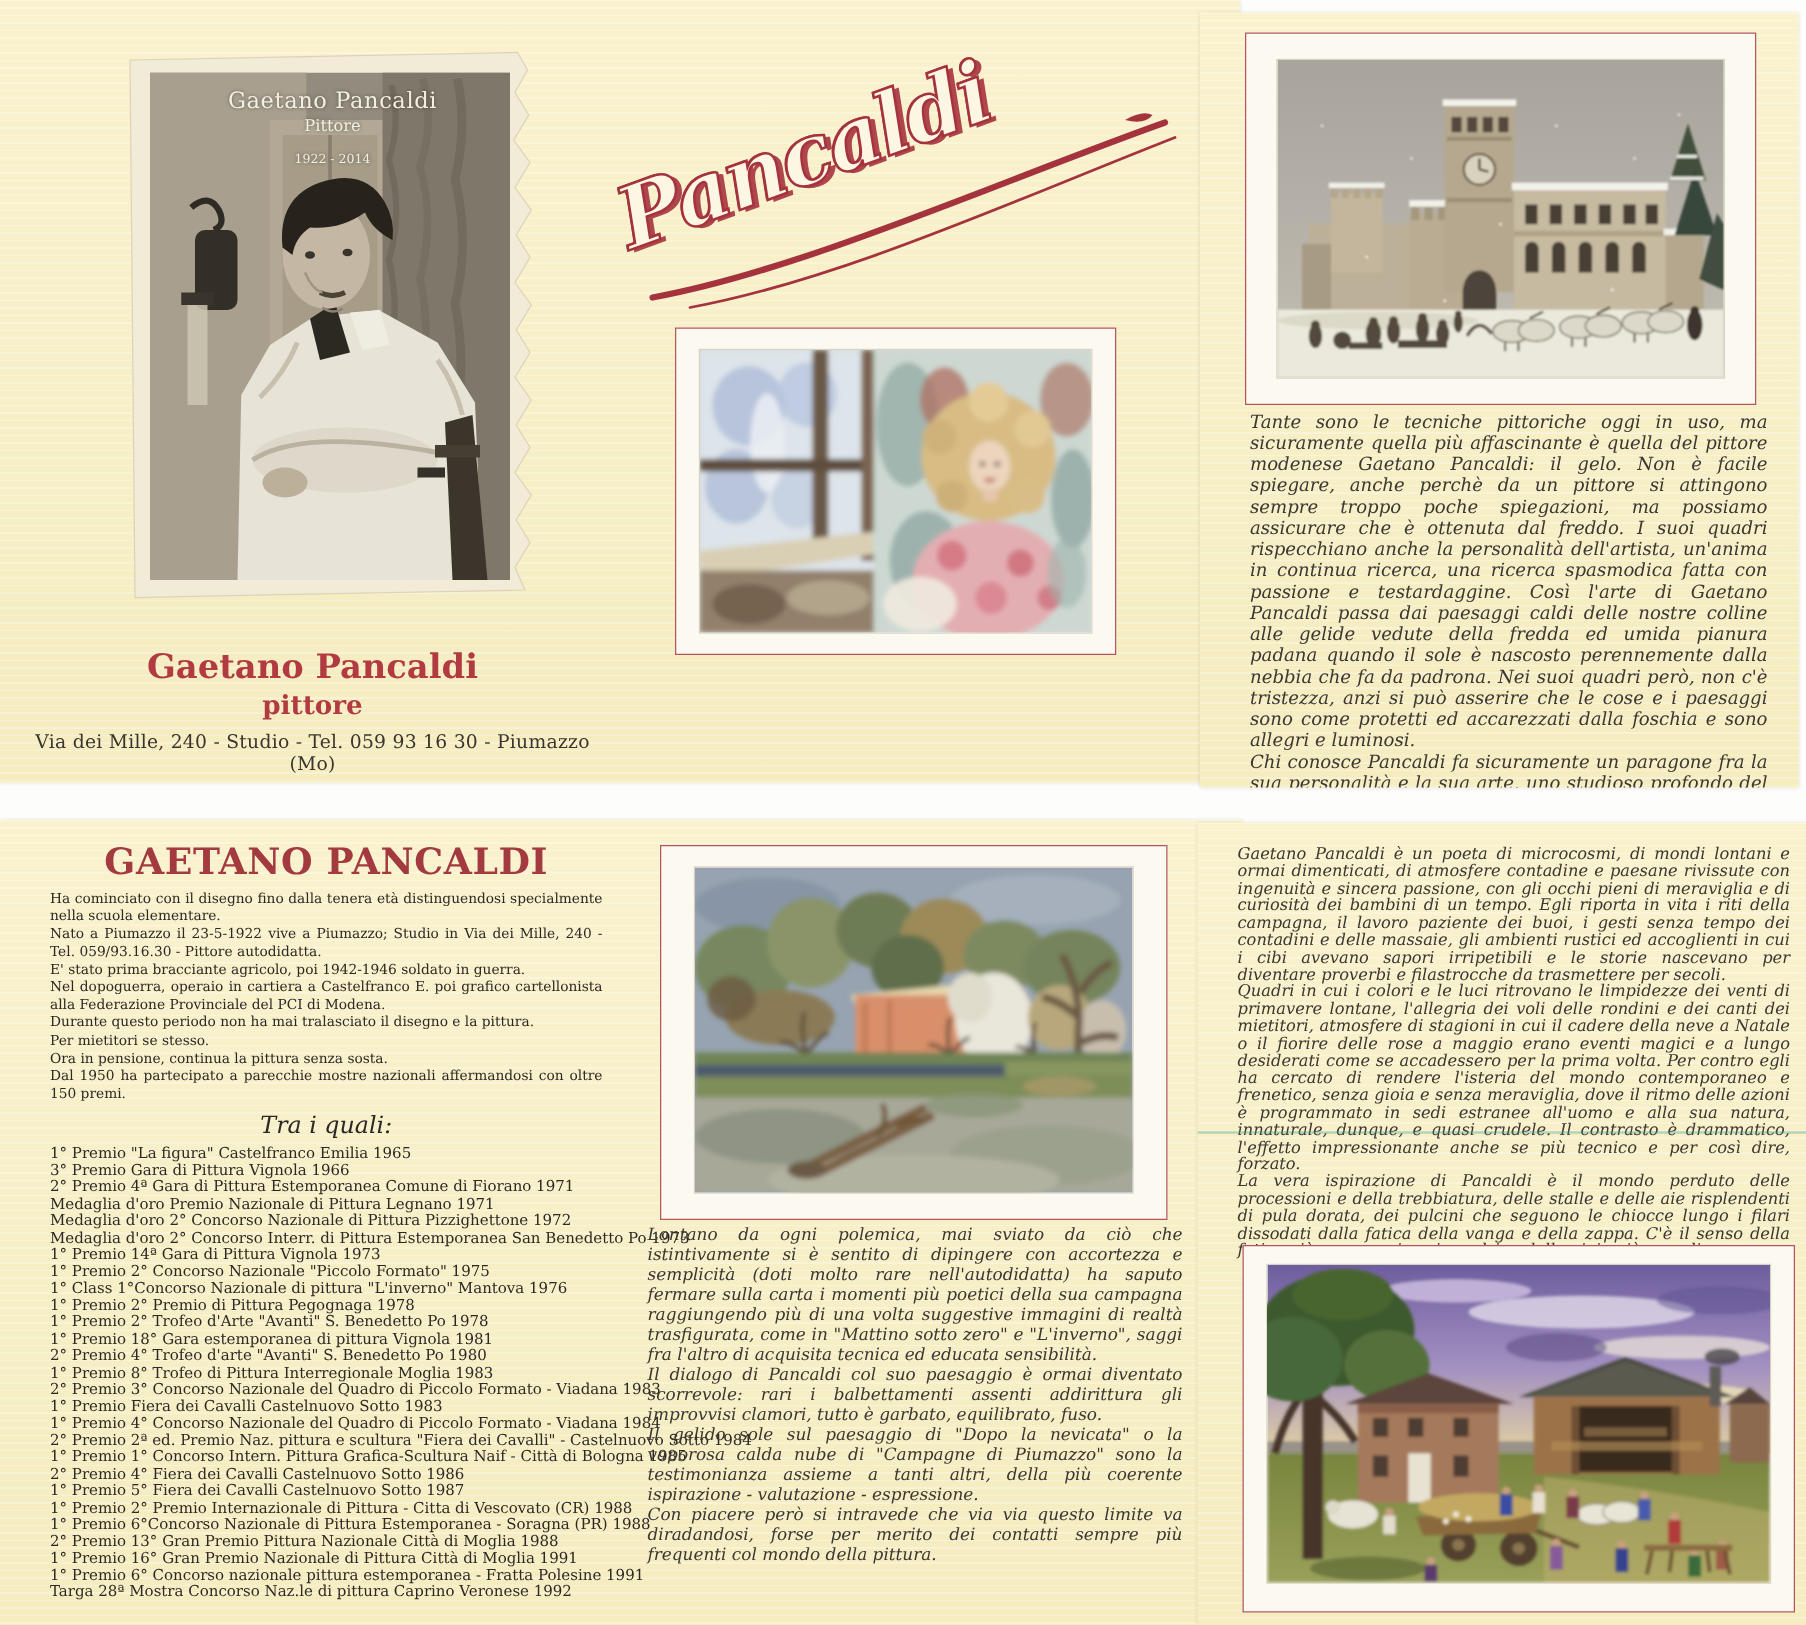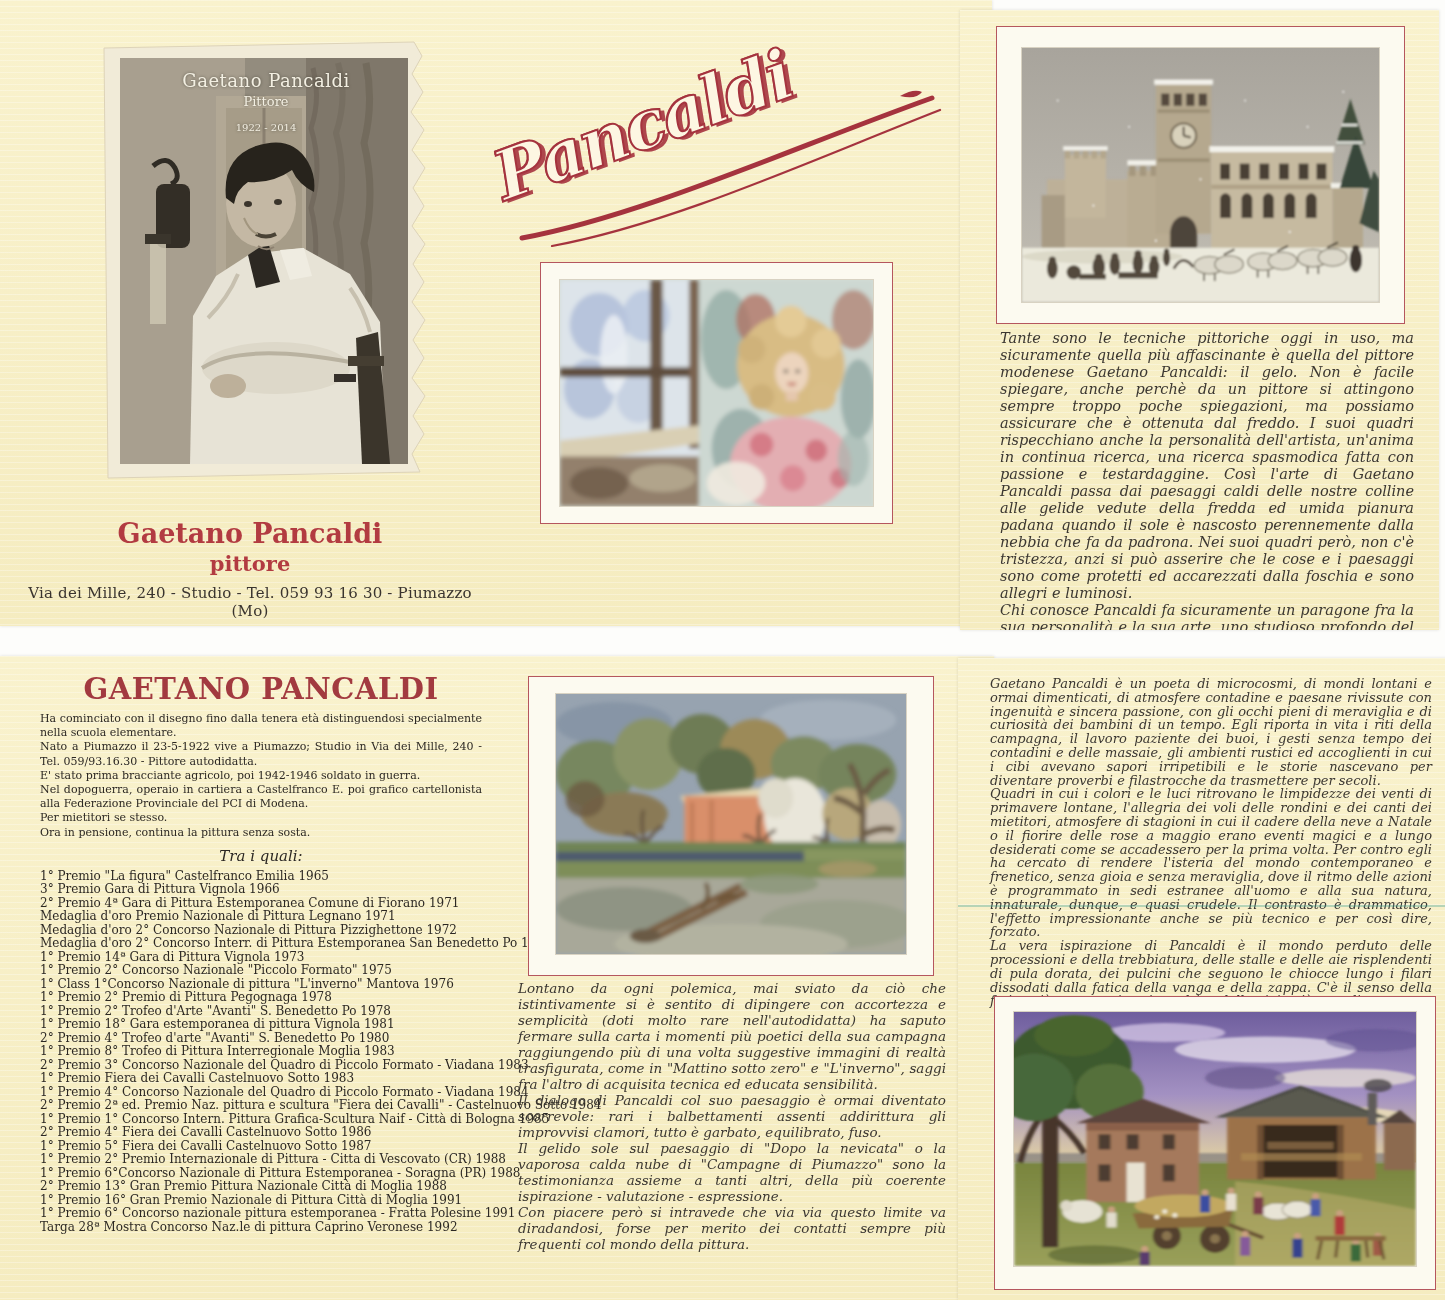--- a/index.html
+++ b/index.html
@@ -42,21 +42,21 @@
   .itxt{font-style:italic;text-align:justify;color:#3b3731;}
   .itxt p{margin:0;}
   .sig-line{font-style:italic;text-align:right;margin-top:4px;color:#3b3731;}
 
   #tr-text{position:absolute;left:40px;top:320px;width:414px;font-size:14.5px;line-height:17px;}
 
   .bl-col{position:absolute;left:40px;top:16px;width:442px;}
   .bl-head{font-size:29px;font-weight:bold;color:#a23a40;text-align:center;letter-spacing:.5px;}
   .bio{font-size:11px;line-height:14.2px;text-align:justify;margin-top:6px;color:#2c2823;}
   .bio p{margin:0;}
-  .tra{font-style:italic;text-align:center;font-size:15px;margin:7px 0 5px 0;color:#2c2823;}
+  .tra{font-style:italic;text-align:center;font-size:19px;margin:7px 0 5px 0;color:#2c2823;}
   .awards{font-size:12px;line-height:13.5px;color:#2c2823;}
   .awards div{white-space:nowrap;}
 
   #bm-text{position:absolute;left:518px;top:324px;width:428px;font-size:13.5px;line-height:16px;}
 
   #br-text{position:absolute;left:32px;top:19px;width:442px;font-size:13px;line-height:13.8px;}
   #br-sig{font-size:14px;padding-right:8px;}
 
   #card-woman{left:540px;top:262px;width:353px;height:262px;padding:16px 18px;box-sizing:border-box;}
   #card-castle{left:36px;top:16px;width:409px;height:298px;padding:20px 24px;box-sizing:border-box;}
@@ -320,22 +320,24 @@
 </div>
 
 <div class="panel" id="panel-bl">
   <div class="bl-col">
     <div class="bl-head">GAETANO PANCALDI</div>
     <div class="bio">
         <p>Ha cominciato con il disegno fino dalla tenera età distinguendosi specialmente nella scuola elementare.</p>
         <p>Nato a Piumazzo il 23-5-1922 vive a Piumazzo; Studio in Via dei Mille, 240 - Tel. 059/93.16.30 - Pittore autodidatta.</p>
         <p>E' stato prima bracciante agricolo, poi 1942-1946 soldato in guerra.</p>
         <p>Nel dopoguerra, operaio in cartiera a Castelfranco E. poi grafico cartellonista alla Federazione Provinciale del PCI di Modena.</p>
+        <p>Durante questo periodo non ha mai tralasciato il disegno e la pittura.</p>
         <p>Per mietitori se stesso.</p>
         <p>Ora in pensione, continua la pittura senza sosta.</p>
+        <p>Dal 1950 ha partecipato a parecchie mostre nazionali affermandosi con oltre 150 premi.</p>
       </div>
     <div class="tra">Tra i quali:</div>
     <div class="awards">
         <div>1° Premio "La figura" Castelfranco Emilia 1965</div>
         <div>3° Premio Gara di Pittura Vignola 1966</div>
         <div>2° Premio 4ª Gara di Pittura Estemporanea Comune di Fiorano 1971</div>
         <div>Medaglia d'oro Premio Nazionale di Pittura Legnano 1971</div>
         <div>Medaglia d'oro 2° Concorso Nazionale di Pittura Pizzighettone 1972</div>
         <div>Medaglia d'oro 2° Concorso Interr. di Pittura Estemporanea San Benedetto Po 1973</div>
         <div>1° Premio 14ª Gara di Pittura Vignola 1973</div>

